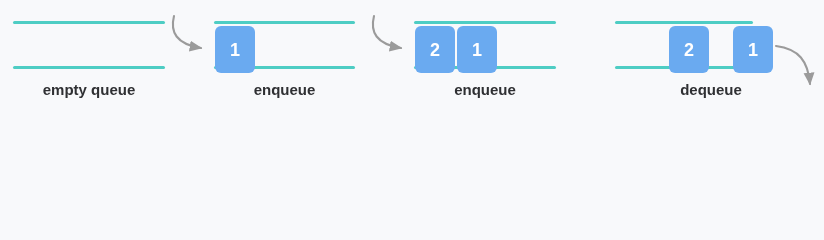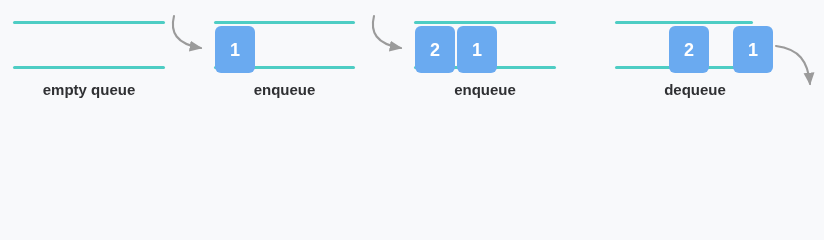--- a/index.html
+++ b/index.html
@@ -104,21 +104,21 @@
         <div class="rail rail-bottom" style="left: 414px; width: 142px; background: rgb(78, 205, 196);"></div>
         <div class="cell" style="left: 415px; background: rgb(106, 170, 240); color: rgb(255, 255, 255);">2</div>
         <div class="cell" style="left: 457px; background: rgb(106, 170, 240); color: rgb(255, 255, 255);">1</div>
         <div class="caption" style="left: 414px; width: 142px; color: rgb(47, 48, 51);">enqueue</div>
       </div>
       <div class="panel" style="left: 0px; width: 824px;">
         <div class="rail rail-top" style="left: 615px; width: 138px; background: rgb(78, 205, 196);"></div>
         <div class="rail rail-bottom" style="left: 615px; width: 138px; background: rgb(78, 205, 196);"></div>
         <div class="cell" style="left: 669px; background: rgb(106, 170, 240); color: rgb(255, 255, 255);">2</div>
         <div class="cell" style="left: 733px; background: rgb(106, 170, 240); color: rgb(255, 255, 255);">1</div>
-        <div class="caption" style="left: 625px; width: 140px; color: rgb(47, 48, 51);">dequeue</div>
+        <div class="caption" style="left: 641px; width: 140px; color: rgb(47, 48, 51);">dequeue</div>
       </div>
     </div>
 
   <svg class="arrow-layer" viewBox="0 0 824 118" width="824" height="118" xmlns="http://www.w3.org/2000/svg">
     <defs>
       <marker id="ah" markerWidth="7" markerHeight="7" refX="5.4" refY="3" orient="auto" markerUnits="strokeWidth">
         <path d="M0,0.4 L6,3 L0,5.6 z" fill="#9b9b9b"></path>
       </marker>
     </defs>
 

